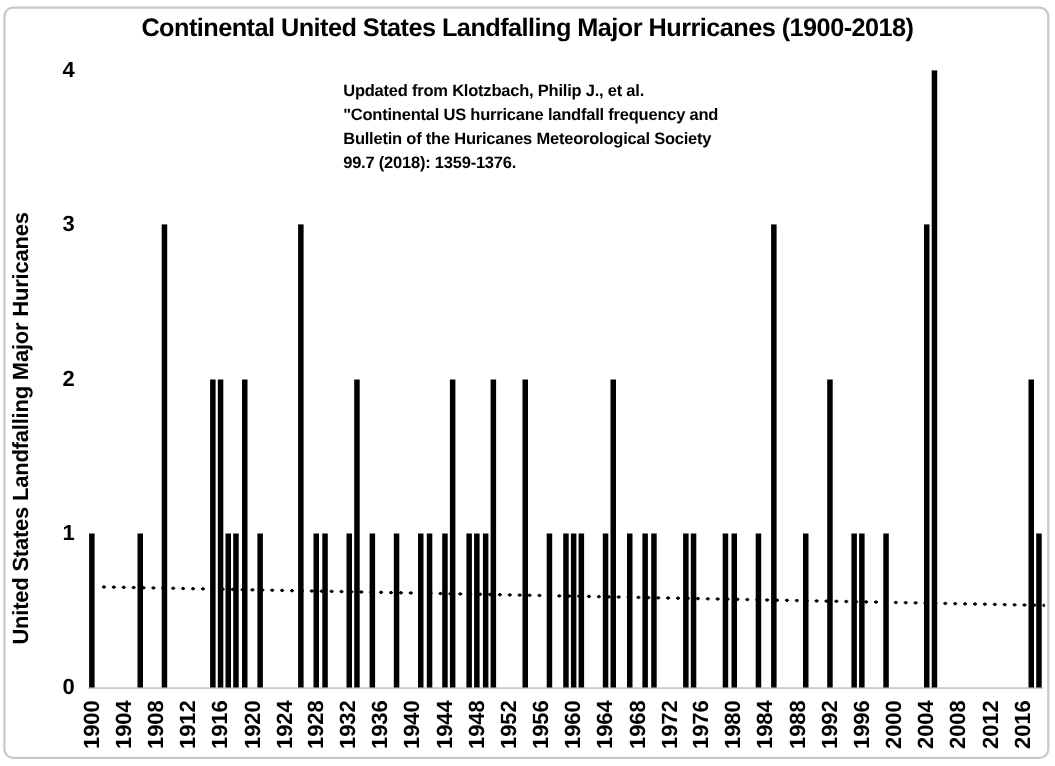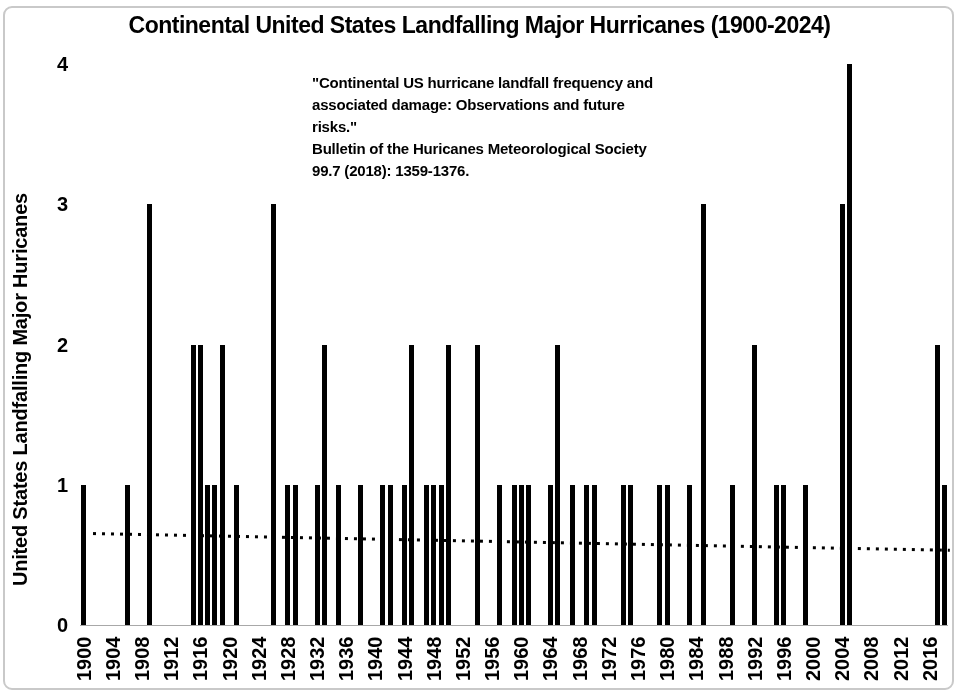--- a/index.html
+++ b/index.html
@@ -46,25 +46,25 @@
     font-size:20px;font-weight:bold;letter-spacing:0px;line-height:22px;
     text-align:left;height:50px;display:flex;align-items:center;
   }
 </style>
 </head>
 <body>
 
 <div class="figure">
   <div class="chart-border"></div>
 
-  <div class="title">Continental United States Landfalling Major Hurricanes (1900-2024)</div>
+  <div class="title">Continental United States Landfalling Major Hurricanes (1900-2018)</div>
 
   <div class="annotation">
+    <div>Updated from Klotzbach, Philip J., et al.</div>
     <div>"Continental US hurricane landfall frequency and</div>
-    <div>associated damage: Observations and future risks."</div>
     <div>Bulletin of the Huricanes Meteorological Society</div>
     <div>99.7 (2018): 1359-1376.</div>
   </div>
 
   <div class="y-title">United States Landfalling Major Huricanes</div>
 
   <div id="yticks">
       <div class="ytick" style="left: 28px; top: 614px;">0</div>
       <div class="ytick" style="left: 28px; top: 473.75px;">1</div>
       <div class="ytick" style="left: 28px; top: 333.5px;">2</div>

